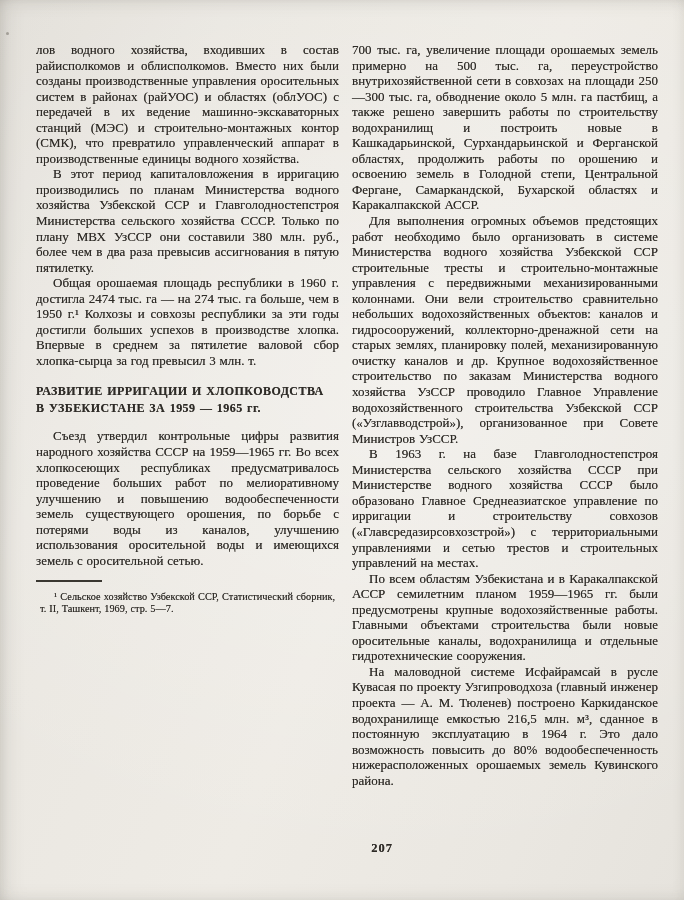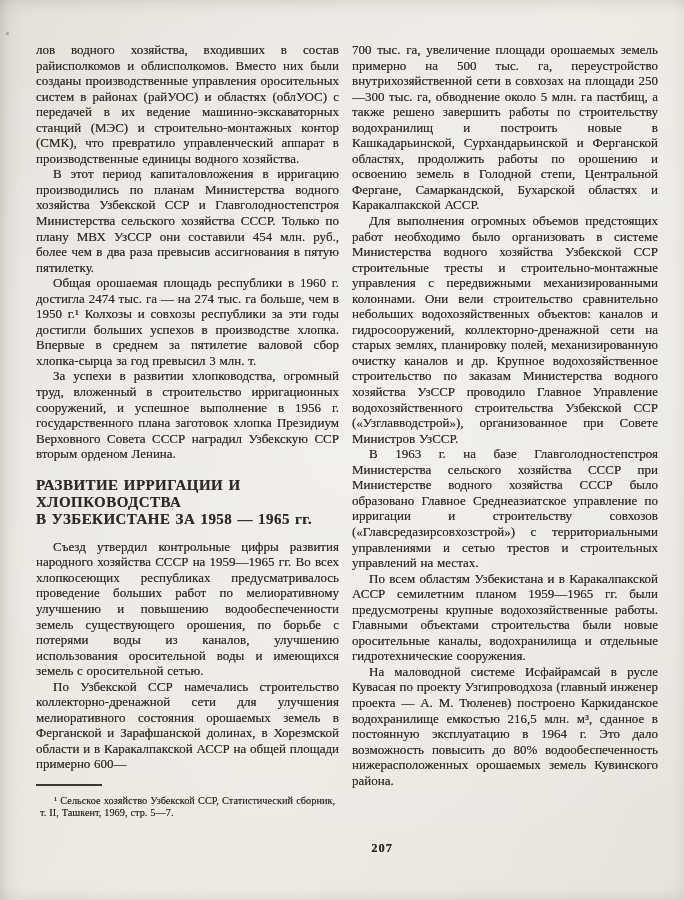--- a/index.html
+++ b/index.html
@@ -42,21 +42,21 @@
   .col-right { left: 352px; width: 306px; }
   p.para {
     margin: 0;
     text-indent: 17px;
     word-spacing: 0.5px;
   }
   p.para.no-indent { text-indent: 0; }
   .section-heading {
     margin: 15px 0 11px 0;
     font-weight: bold;
-    font-size: 15px;
+    font-size: 12px;
     line-height: 17px;
     letter-spacing: 0.45px;
     text-align: left;
     word-spacing: 1px;
   }
   .footnote-rule {
     width: 66px;
     height: 2px;
     background: #3a3731;
     margin: 12px 0 9px 0;
@@ -92,31 +92,29 @@
   }
 </style>
 </head>
 <body>
 
 <div class="page">
   <div class="scan-speck"></div>
 
   <div class="column col-left">
     <p class="para no-indent">лов водного хозяйства, входивших в состав райисполкомов и облисполкомов. Вместо них были созданы производственные управления оросительных систем в районах (райУОС) и областях (облУОС) с передачей в их ведение машинно-экскаваторных станций (МЭС) и строительно-монтажных контор (СМК), что превратило управленческий аппарат в производственные единицы водного хозяйства.</p>
-    <p class="para">В этот период капиталовложения в ирригацию производились по планам Министерства водного хозяйства Узбекской ССР и Главголодностепстроя Министерства сельского хозяйства СССР. Только по плану МВХ УзССР они составили 454 млн. руб., более чем в два раза превысив ассигнования в пятую пятилетку.</p>
+    <p class="para">В этот период капиталовложения в ирригацию производились по планам Министерства водного хозяйства Узбекской ССР и Главголодностепстроя Министерства сельского хозяйства СССР. Только по плану МВХ УзССР они составили 380 млн. руб., более чем в два раза превысив ассигнования в пятую пятилетку.</p>
     <p class="para">Общая орошаемая площадь республики в 1960 г. достигла 2474 тыс. га — на 274 тыс. га больше, чем в 1950 г.¹ Колхозы и совхозы республики за эти годы достигли больших успехов в производстве хлопка. Впервые в среднем за пятилетие валовой сбор хлопка-сырца за год превысил 3 млн. т.</p>
-    <p class="para">За успехи в развитии хлопководства, огромный труд, вложенный в строительство ирригационных сооружений, и успешное выполнение в 1956 г. государственного плана заготовок хлопка Президиум Верховного Совета СССР наградил Узбекскую ССР вторым орденом Ленина.</p>
 
     <h2 class="section-heading">
       <span style="display:block">РАЗВИТИЕ ИРРИГАЦИИ И ХЛОПКОВОДСТВА</span>
-      <span style="display:block">В УЗБЕКИСТАНЕ ЗА 1958 — 1965 гг.</span>
+      <span style="display:block">В УЗБЕКИСТАНЕ ЗА 1959 — 1965 гг.</span>
     </h2>
 
     <p class="para">Съезд утвердил контрольные цифры развития народного хозяйства СССР на 1959—1965 гг. Во всех хлопкосеющих республиках предусматривалось проведение больших работ по мелиоративному улучшению и повышению водообеспеченности земель существующего орошения, по борьбе с потерями воды из каналов, улучшению использования оросительной воды и имеющихся земель с оросительной сетью.</p>
-    <p class="para">По Узбекской ССР намечались строительство коллекторно-дренажной сети для улучшения мелиоративного состояния орошаемых земель в Ферганской и Зарафшанской долинах, в Хорезмской области и в Каракалпакской АССР на общей площади примерно 600—</p>
 
     <div class="footnote-rule"></div>
     <p class="footnote">¹ Сельское хозяйство Узбекской ССР, Статистический сборник, т. II, Ташкент, 1969, стр. 5—7.</p>
   </div>
 
   <div class="column col-right">
     <p class="para no-indent">700 тыс. га, увеличение площади орошаемых земель примерно на 500 тыс. га, переустройство внутрихозяйственной сети в совхозах на площади 250—300 тыс. га, обводнение около 5 млн. га пастбищ, а также решено завершить работы по строительству водохранилищ и построить новые в Кашкадарьинской, Сурхандарьинской и Ферганской областях, продолжить работы по орошению и освоению земель в Голодной степи, Центральной Фергане, Самаркандской, Бухарской областях и Каракалпакской АССР.</p>
     <p class="para">Для выполнения огромных объемов предстоящих работ необходимо было организовать в системе Министерства водного хозяйства Узбекской ССР строительные тресты и строительно-монтажные управления с передвижными механизированными колоннами. Они вели строительство сравнительно небольших водохозяйственных объектов: каналов и гидросооружений, коллекторно-дренажной сети на старых землях, планировку полей, механизированную очистку каналов и др. Крупное водохозяйственное строительство по заказам Министерства водного хозяйства УзССР проводило Главное Управление водохозяйственного строительства Узбекской ССР («Узглавводстрой»), организованное при Совете Министров УзССР.</p>
     <p class="para">В 1963 г. на базе Главголодностепстроя Министерства сельского хозяйства СССР при Министерстве водного хозяйства СССР было образовано Главное Среднеазиатское управление по ирригации и строительству совхозов («Главсредазирсовхозстрой») с территориальными управлениями и сетью трестов и строительных управлений на местах.</p>
     <p class="para">По всем областям Узбекистана и в Каракалпакской АССР семилетним планом 1959—1965 гг. были предусмотрены крупные водохозяйственные работы. Главными объектами строительства были новые оросительные каналы, водохранилища и отдельные гидротехнические сооружения.</p>

